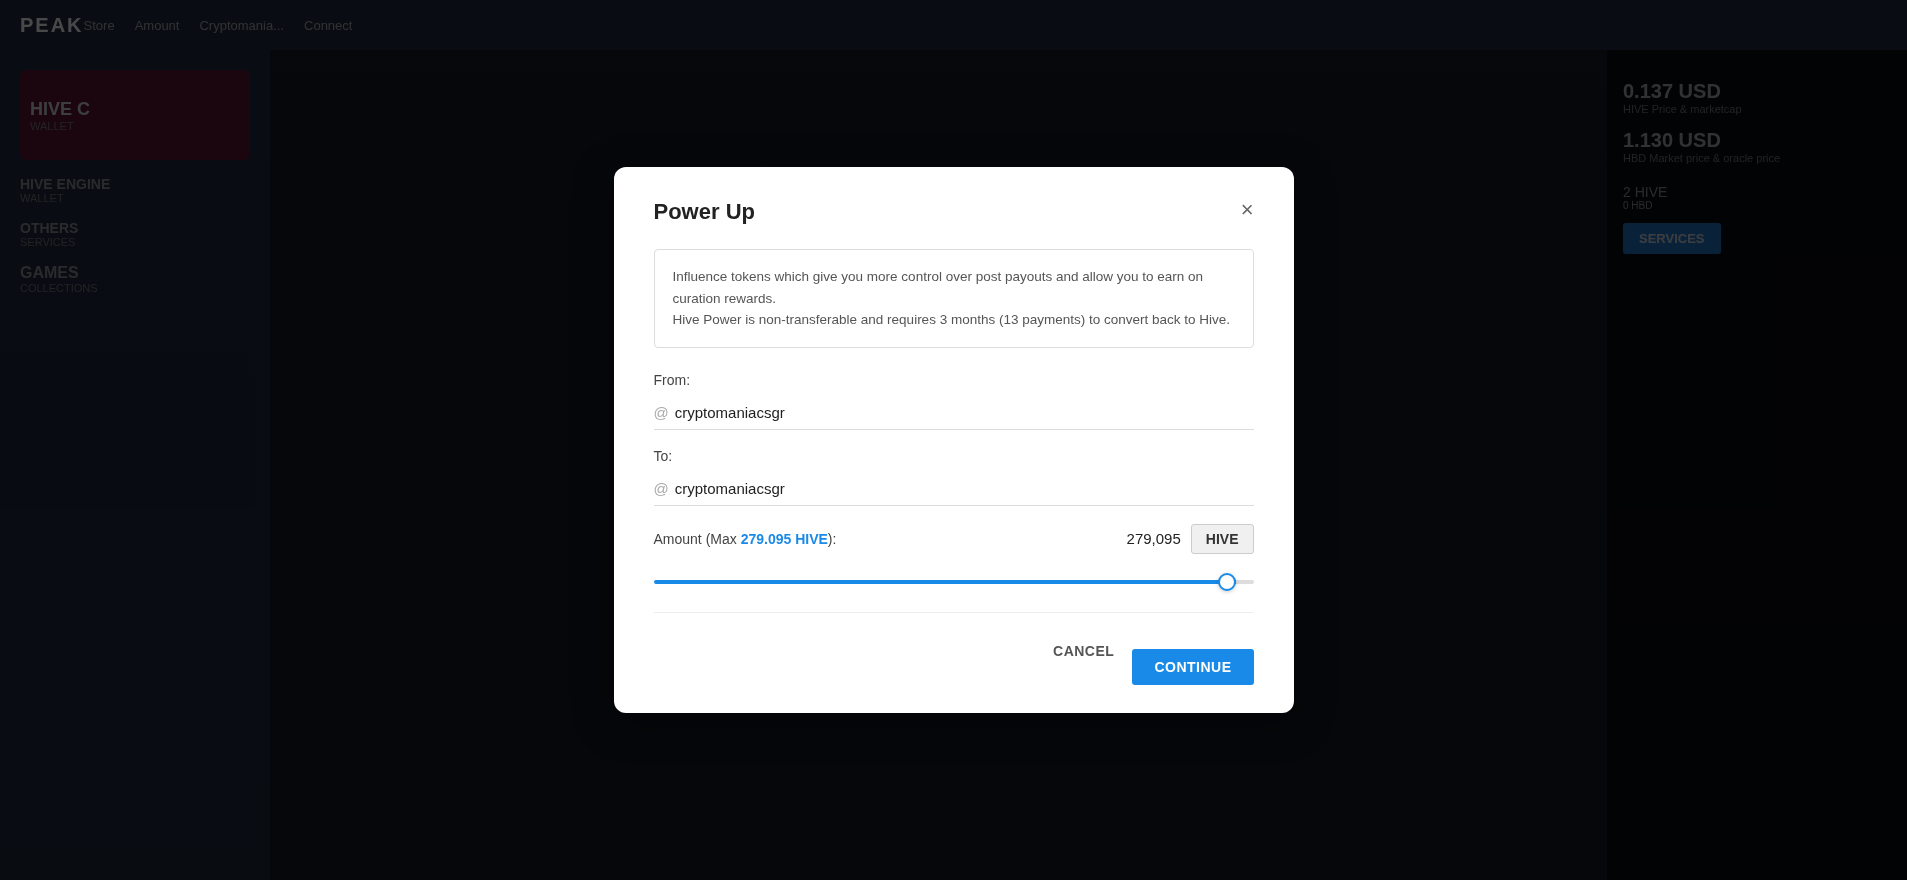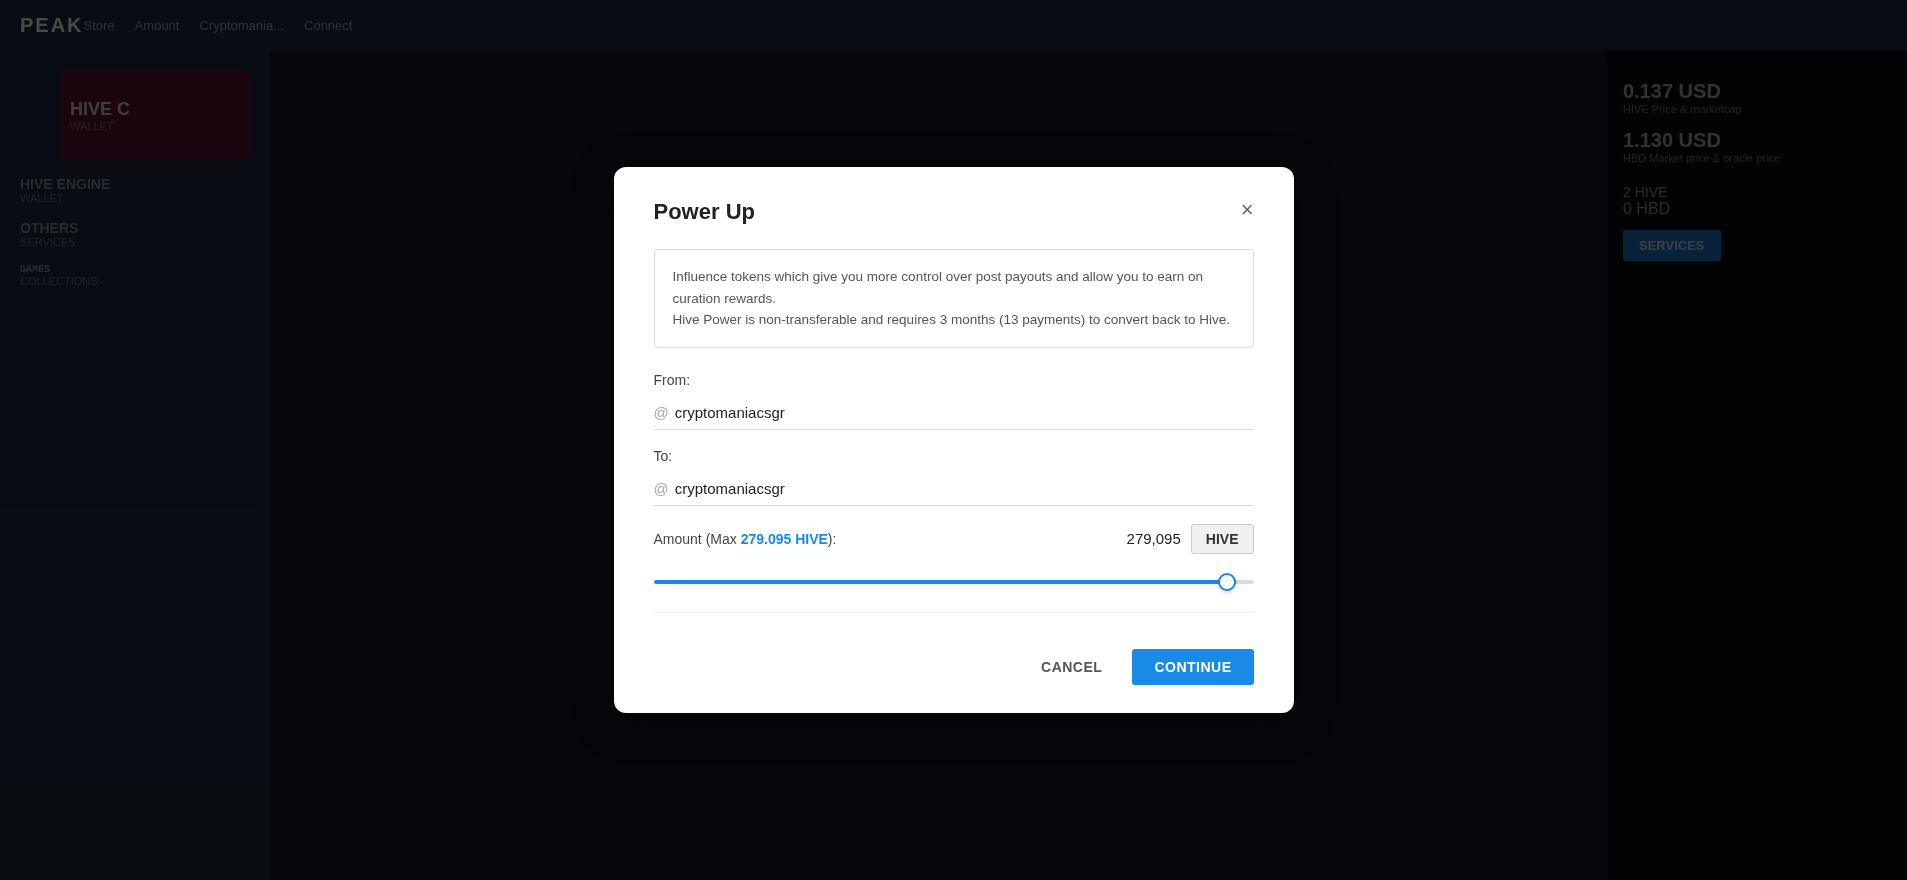--- a/index.html
+++ b/index.html
@@ -72,21 +72,20 @@
     }
 
     .bg-hive-box {
       background: rgba(139,0,40,0.7);
       border-radius: 6px;
       height: 90px;
       margin-bottom: 16px;
       display: flex;
       align-items: center;
       padding: 10px;
-      margin-left: 40px;
     }
 
     .bg-hive-text {
       color: #fff;
       font-size: 18px;
       font-weight: bold;
     }
 
     
     .overlay {
@@ -256,22 +255,21 @@
     .divider {
       border: none;
       border-top: 1px solid #eee;
       margin-bottom: 20px;
     }
 
     
     .modal-footer {
       display: flex;
       justify-content: flex-end;
-      align-items: flex-end;
-      gap: 12px;
+      align-items: flex-start;
     }
 
     .btn-cancel {
       background: none;
       border: none;
       color: #555;
       font-size: 14px;
       font-weight: 600;
       letter-spacing: 0.5px;
       cursor: pointer;
@@ -343,32 +341,32 @@
   </div>
   <div class="bg-sidebar-item">
     <div style="color:#aaa;font-size:14px;font-weight:600;">HIVE ENGINE</div>
     <div class="bg-sidebar-label">WALLET</div>
   </div>
   <div class="bg-sidebar-item">
     <div style="color:#aaa;font-size:14px;font-weight:600;">OTHERS</div>
     <div class="bg-sidebar-label">SERVICES</div>
   </div>
   <div class="bg-sidebar-item">
-    <div style="color:#aaa;font-size:10px;font-weight:600;font-family:Liberation Mono, monospace;">GAMES</div>
+    <div style="color:#aaa;font-size:16px;font-weight:600;">GAMES</div>
     <div class="bg-sidebar-label">COLLECTIONS</div>
   </div>
 </div>
 
 <div class="bg-right-panel">
   <div class="bg-stat">0.137 USD</div>
   <div class="bg-stat-label">HIVE Price &amp; marketcap</div>
   <div class="bg-stat">1.130 USD</div>
   <div class="bg-stat-label">HBD Market price &amp; oracle price</div>
   <div style="margin-top:20px;color:#aaa;font-size:14px;">2 HIVE</div>
-  <div style="color:#aaa;font-size:16px;">0 HBD</div>
+  <div style="color:#aaa;font-size:10px;">0 HBD</div>
   <div style="margin-top:12px;background:#1a8ae8;color:#fff;padding:8px 16px;border-radius:3px;font-size:13px;font-weight:600;display:inline-block;">SERVICES</div>
 </div>
 
 <div class="overlay">
   <div class="modal">
 
     <div class="modal-header">
       <h2 class="modal-title">Power Up</h2>
       <button class="modal-close">×</button>
     </div>

